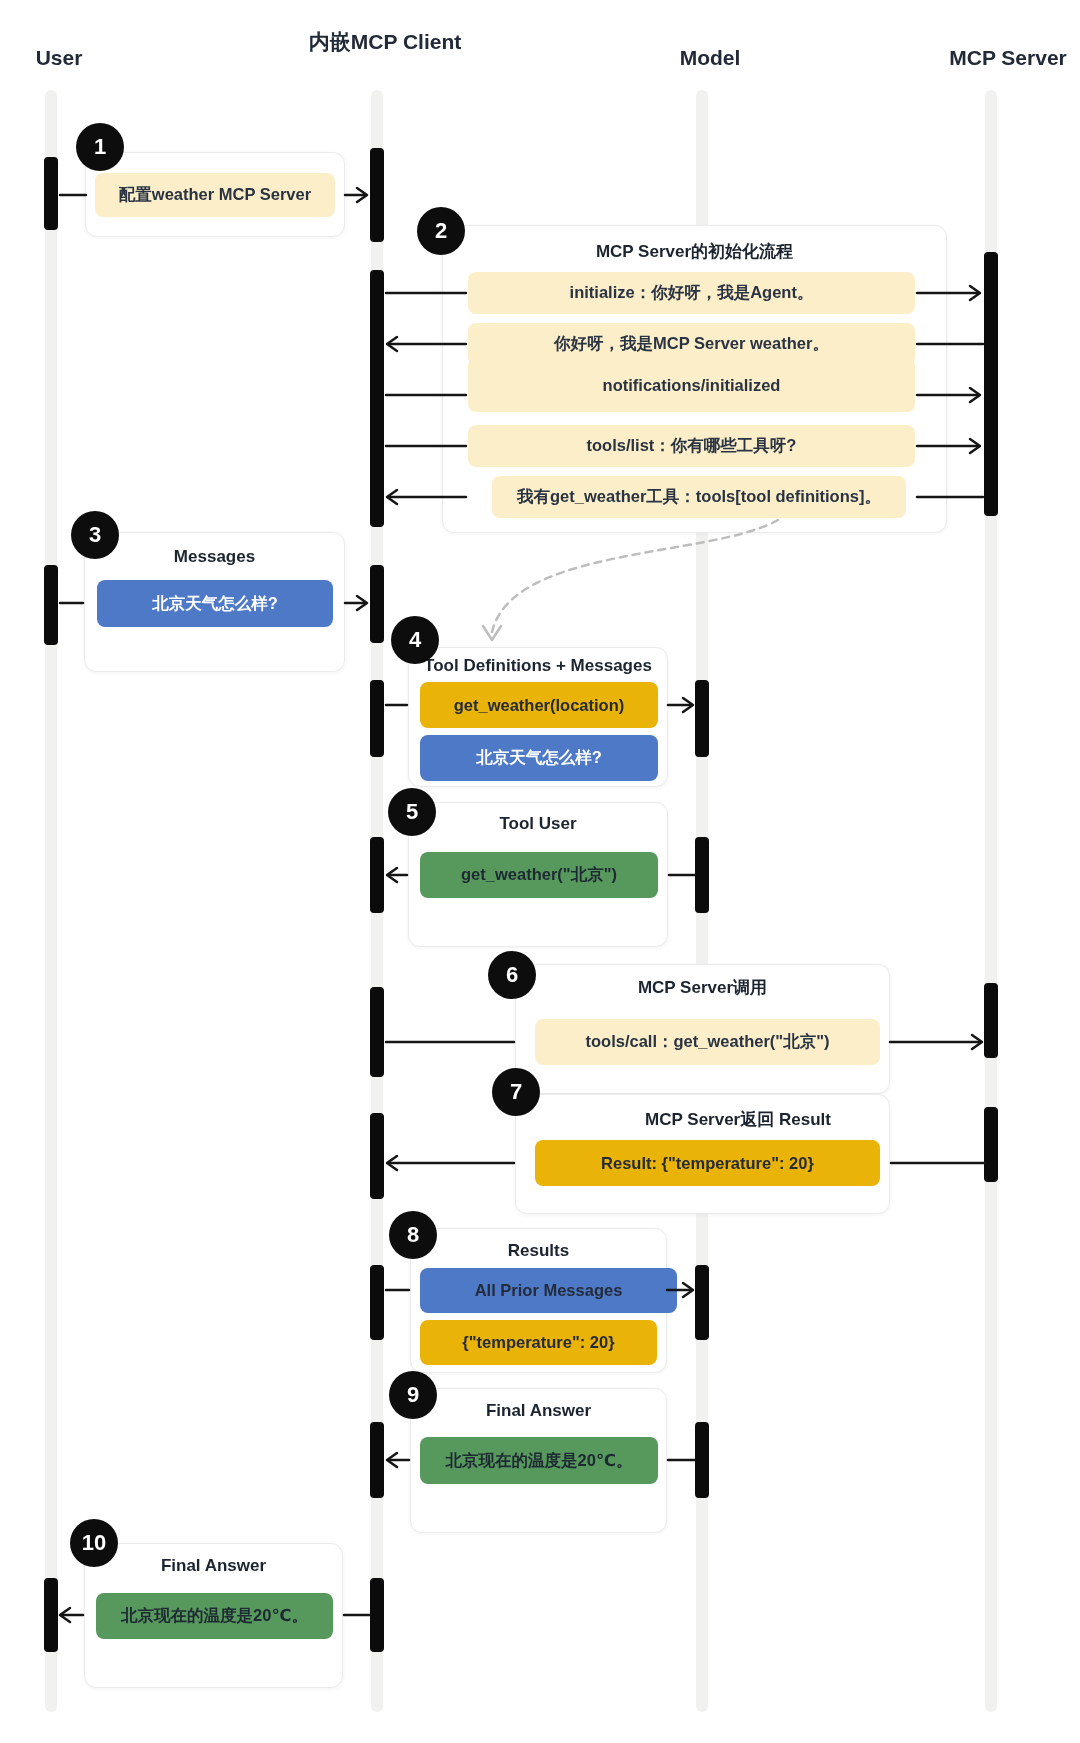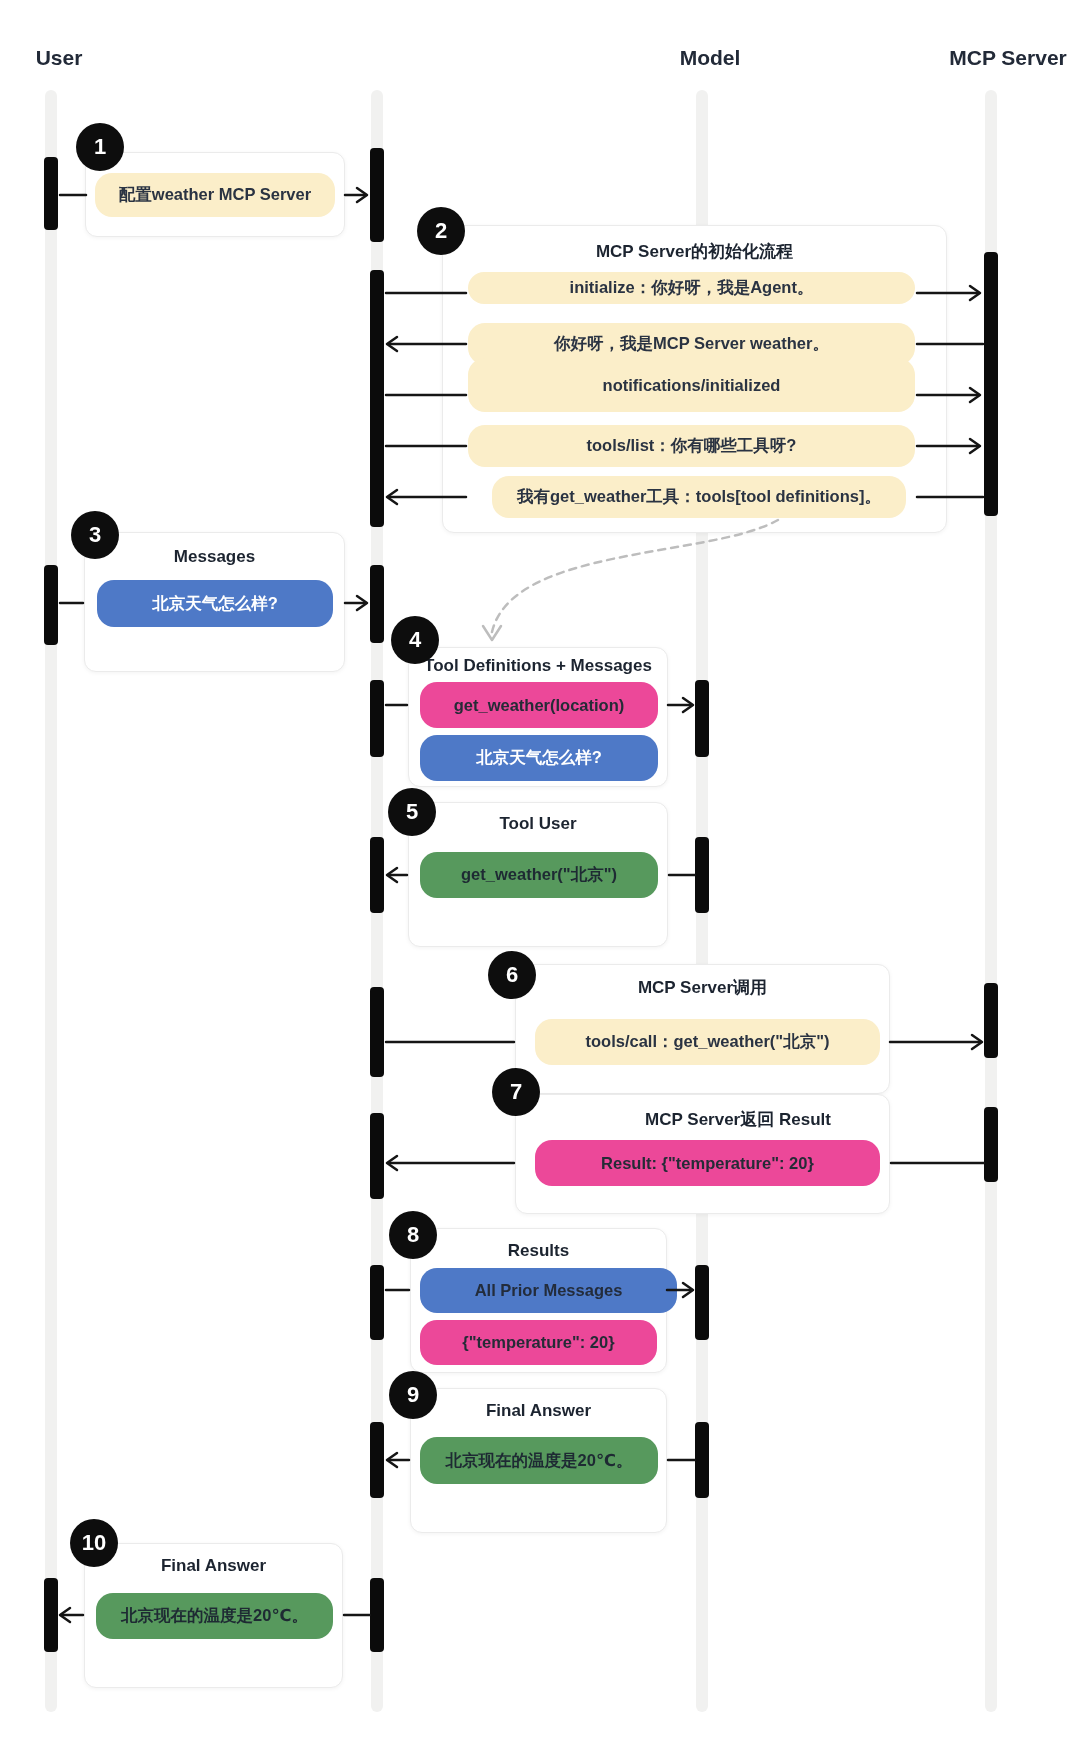--- a/index.html
+++ b/index.html
@@ -23,50 +23,51 @@
   .box {
     position: absolute; background: #ffffff;
     border: 1px solid #ebebeb; border-radius: 12px;
     box-shadow: 0 1px 4px rgba(0,0,0,0.05); z-index: 1;
   }
   .box-title {
     position: absolute; text-align: center; font-weight: bold;
     font-size: 17px; color: #1c2430; z-index: 2;
   }
   .pill {
-    position: absolute; border-radius: 17px; z-index: 2;
+    position: absolute; border-radius: 8px; z-index: 2;
     display: flex; align-items: center; justify-content: center;
     font-weight: bold; font-size: 16.5px; color: #2a3342;
     text-align: center;
   }
   .pill.yellow { background: #fbeec9; color: #2a3342; }
   .pill.blue   { background: #4e79c7; color: #ffffff; }
   .pill.blue-dark { background: #4e79c7; color: #232c3b; }
   .pill.green  { background: #57995d; color: #1e2a33; }
-  .pill.gray   { background: #ec4899; color: #252b36; }
+  .pill.gray   { background: #eab308; color: #252b36; }
   .step-num {
     position: absolute; width: 48px; height: 48px; border-radius: 50%;
     background: #0d0d0d; color: #ffffff; font-weight: bold; font-size: 22px;
     display: flex; align-items: center; justify-content: center; z-index: 5;
   }
   #connectors {
     position: absolute; left: 0; top: 0; z-index: 3; pointer-events: none;
   }
   #connectors path, #connectors line {
     stroke: #151515; stroke-width: 2.5; fill: none;
     stroke-linecap: round; stroke-linejoin: round;
   }
   #connectors .dashed { stroke: #bdbdbd; stroke-dasharray: 7 6; }
   #connectors .dashed-head { stroke: #bdbdbd; }
 </style>
 </head>
 <body>
 
 <div class="lane-header" style="left:19px;top:44px;width:80px">User</div>
 <div class="lane-header" style="left:225px;top:28px;width:320px">
+  <div>内嵌MCP Client</div>
 </div>
 <div class="lane-header" style="left:630px;top:44px;width:160px">Model</div>
 <div class="lane-header" style="left:908px;top:44px;width:200px">MCP Server</div>
 
 <div class="lifeline" style="left:45px"></div>
 <div class="lifeline" style="left:371px"></div>
 <div class="lifeline" style="left:696px"></div>
 <div class="lifeline" style="left:985px"></div>
 
 <div class="bar" style="left:44px;top:157px;height:73px"></div>
@@ -92,21 +93,21 @@
 <div class="bar" style="left:984px;top:252px;height:264px"></div>
 <div class="bar" style="left:984px;top:983px;height:75px"></div>
 <div class="bar" style="left:984px;top:1107px;height:75px"></div>
 
 <div class="box" style="left:85px;top:152px;width:260px;height:85px"></div>
 <div class="pill yellow" style="left:95px;top:173px;width:240px;height:44px">配置weather MCP Server</div>
 <div class="step-num" style="left:76px;top:123px">1</div>
 
 <div class="box" style="left:442px;top:225px;width:505px;height:308px"></div>
 <div class="box-title" style="left:442px;top:240px;width:505px">MCP Server的初始化流程</div>
-<div class="pill yellow" style="left:468px;top:272px;width:447px;height:32px">initialize：你好呀，我是Agent。</div>
+<div class="pill yellow" style="left:468px;top:272px;width:447px;height:42px">initialize：你好呀，我是Agent。</div>
 <div class="pill yellow" style="left:468px;top:323px;width:447px;height:42px">你好呀，我是MCP Server weather。</div>
 <div class="pill yellow" style="left:468px;top:358px;width:447px;height:54px">notifications/initialized</div>
 <div class="pill yellow" style="left:468px;top:425px;width:447px;height:42px">tools/list：你有哪些工具呀?</div>
 <div class="pill yellow" style="left:492px;top:476px;width:414px;height:42px">我有get_weather工具：tools[tool definitions]。</div>
 <div class="step-num" style="left:417px;top:207px">2</div>
 
 <div class="box" style="left:84px;top:532px;width:261px;height:140px"></div>
 <div class="box-title" style="left:84px;top:547px;width:261px">Messages</div>
 <div class="pill blue" style="left:97px;top:580px;width:236px;height:47px">北京天气怎么样?</div>
 <div class="step-num" style="left:71px;top:511px">3</div>

